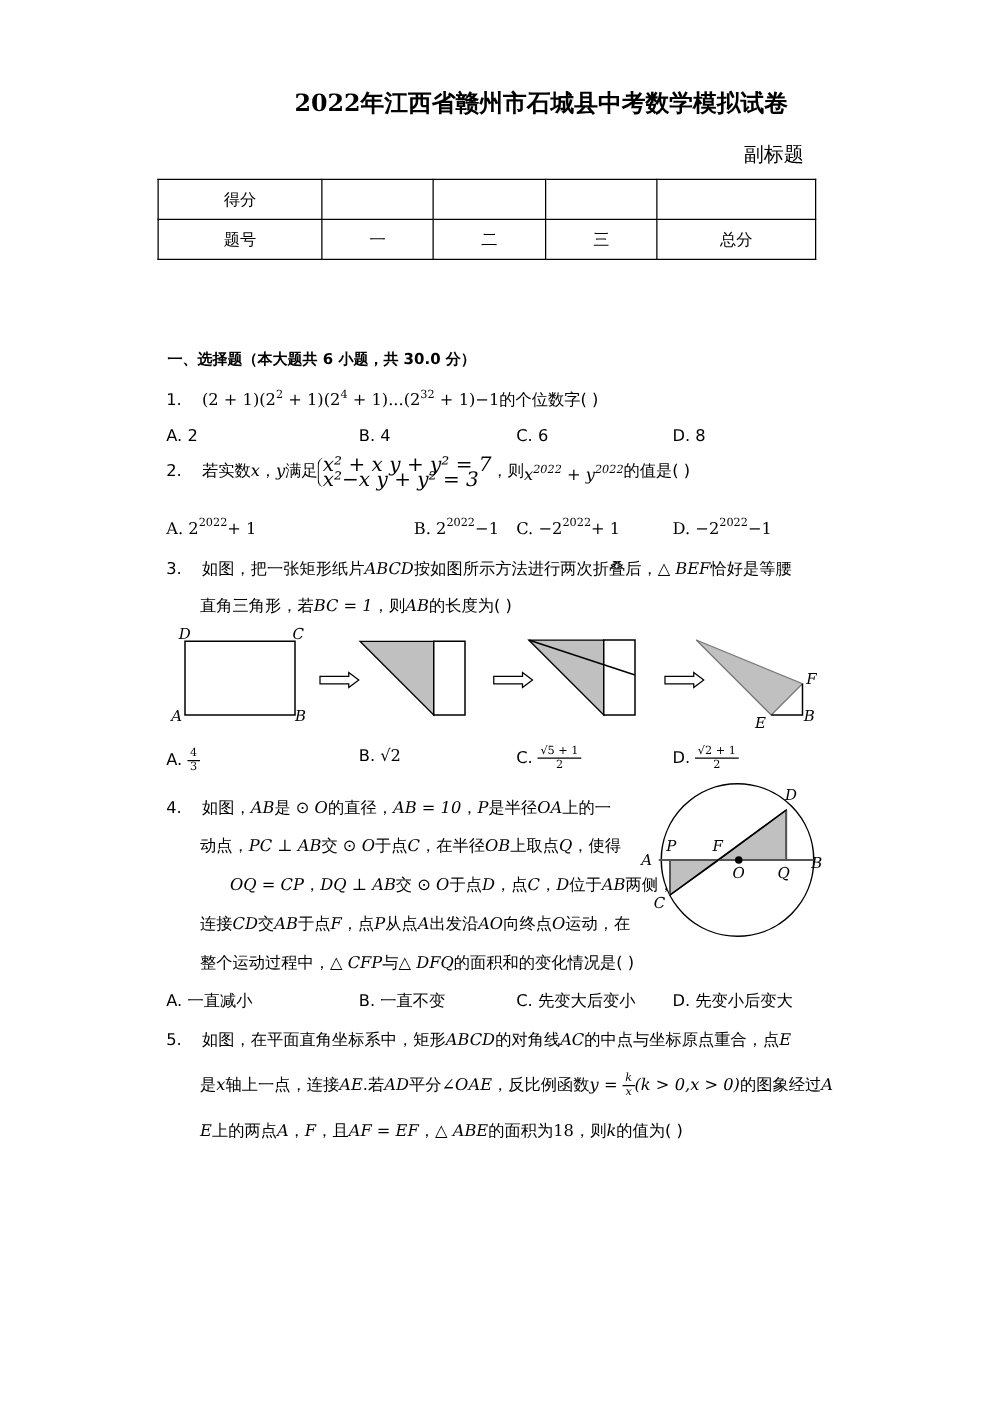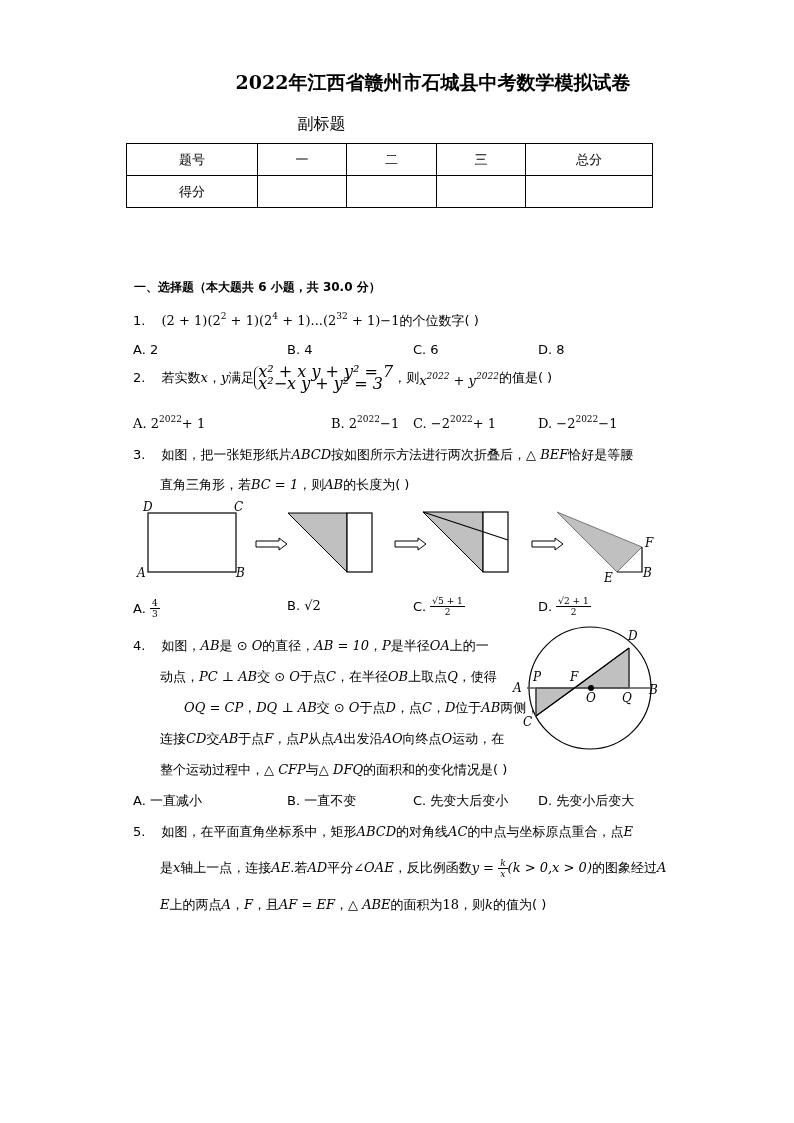--- a/index.html
+++ b/index.html
@@ -1,20 +1,20 @@
 <!DOCTYPE html>
 <html><head>
 <meta charset="utf-8">
 <style>
   html,body{margin:0;padding:0;background:#fff;}
   body{width:794px;height:1123px;position:relative;overflow:hidden;color:#000;
        font-family:"DejaVu Sans","Liberation Sans",sans-serif;}
   .abs{position:absolute;white-space:nowrap;}
   .title{left:0;width:794px;top:70px;text-align:center;font-family:"DejaVu Serif","Liberation Serif",serif;font-weight:bold;font-size:19px;margin-left:36px;}
-  .subtitle{left:0;width:643px;top:114px;text-align:center;font-size:16px;}
+  .subtitle{left:0;width:643px;top:114px;text-align:right;font-size:16px;}
   table.score{position:absolute;left:126px;top:143px;width:527px;height:64px;border-collapse:collapse;font-size:13px;}
   table.score td{border:1px solid #000;text-align:center;height:31px;padding:0;}
   .sec{left:134px;top:279px;font-size:12px;font-weight:bold;}
   .q{font-size:13px;}
   .num{font-size:13px;}
   .m{font-family:"DejaVu Serif","Liberation Serif",serif;font-style:italic;}
   .r{font-family:"DejaVu Serif","Liberation Serif",serif;}
   sup{font-size:9px;vertical-align:6px;}
   .opt{font-size:13px;}
   .frac{display:inline-block;vertical-align:middle;text-align:center;font-size:9px;line-height:10px;font-family:"DejaVu Serif","Liberation Serif",serif;}
@@ -25,32 +25,32 @@
 </style>
 </head>
 <body>
 
 <div class="abs title">2022年江西省赣州市石城县中考数学模拟试卷</div>
 <div class="abs subtitle">副标题</div>
 
 <table class="score">
   <tbody>
       <tr>
+    <td>得分</td>
+    <td></td>
+    <td></td>
+    <td></td>
+    <td></td>
+  </tr>
+  <tr>
     <td style="width:130px">题号</td>
     <td style="width:88px">一</td>
     <td style="width:89px">二</td>
     <td style="width:88px">三</td>
     <td>总分</td>
-  </tr>
-  <tr>
-    <td>得分</td>
-    <td></td>
-    <td></td>
-    <td></td>
-    <td></td>
   </tr>
 </tbody>
   </table>
 
 <div class="abs sec">一、选择题（本大题共 6 小题，共 30.0 分）</div>
 
 <div class="abs q" style="left:133px;top:311px;">
   <span class="num">1.</span>
   <span style="margin-left:12px" class="r"><span>(2 + 1)(2</span><sup>2</sup><span> + 1)(2</span><sup>4</sup><span> + 1)...(2</span><sup>32</sup><span> + 1)−1</span></span><span>的个位数字(    )</span>
 </div>

